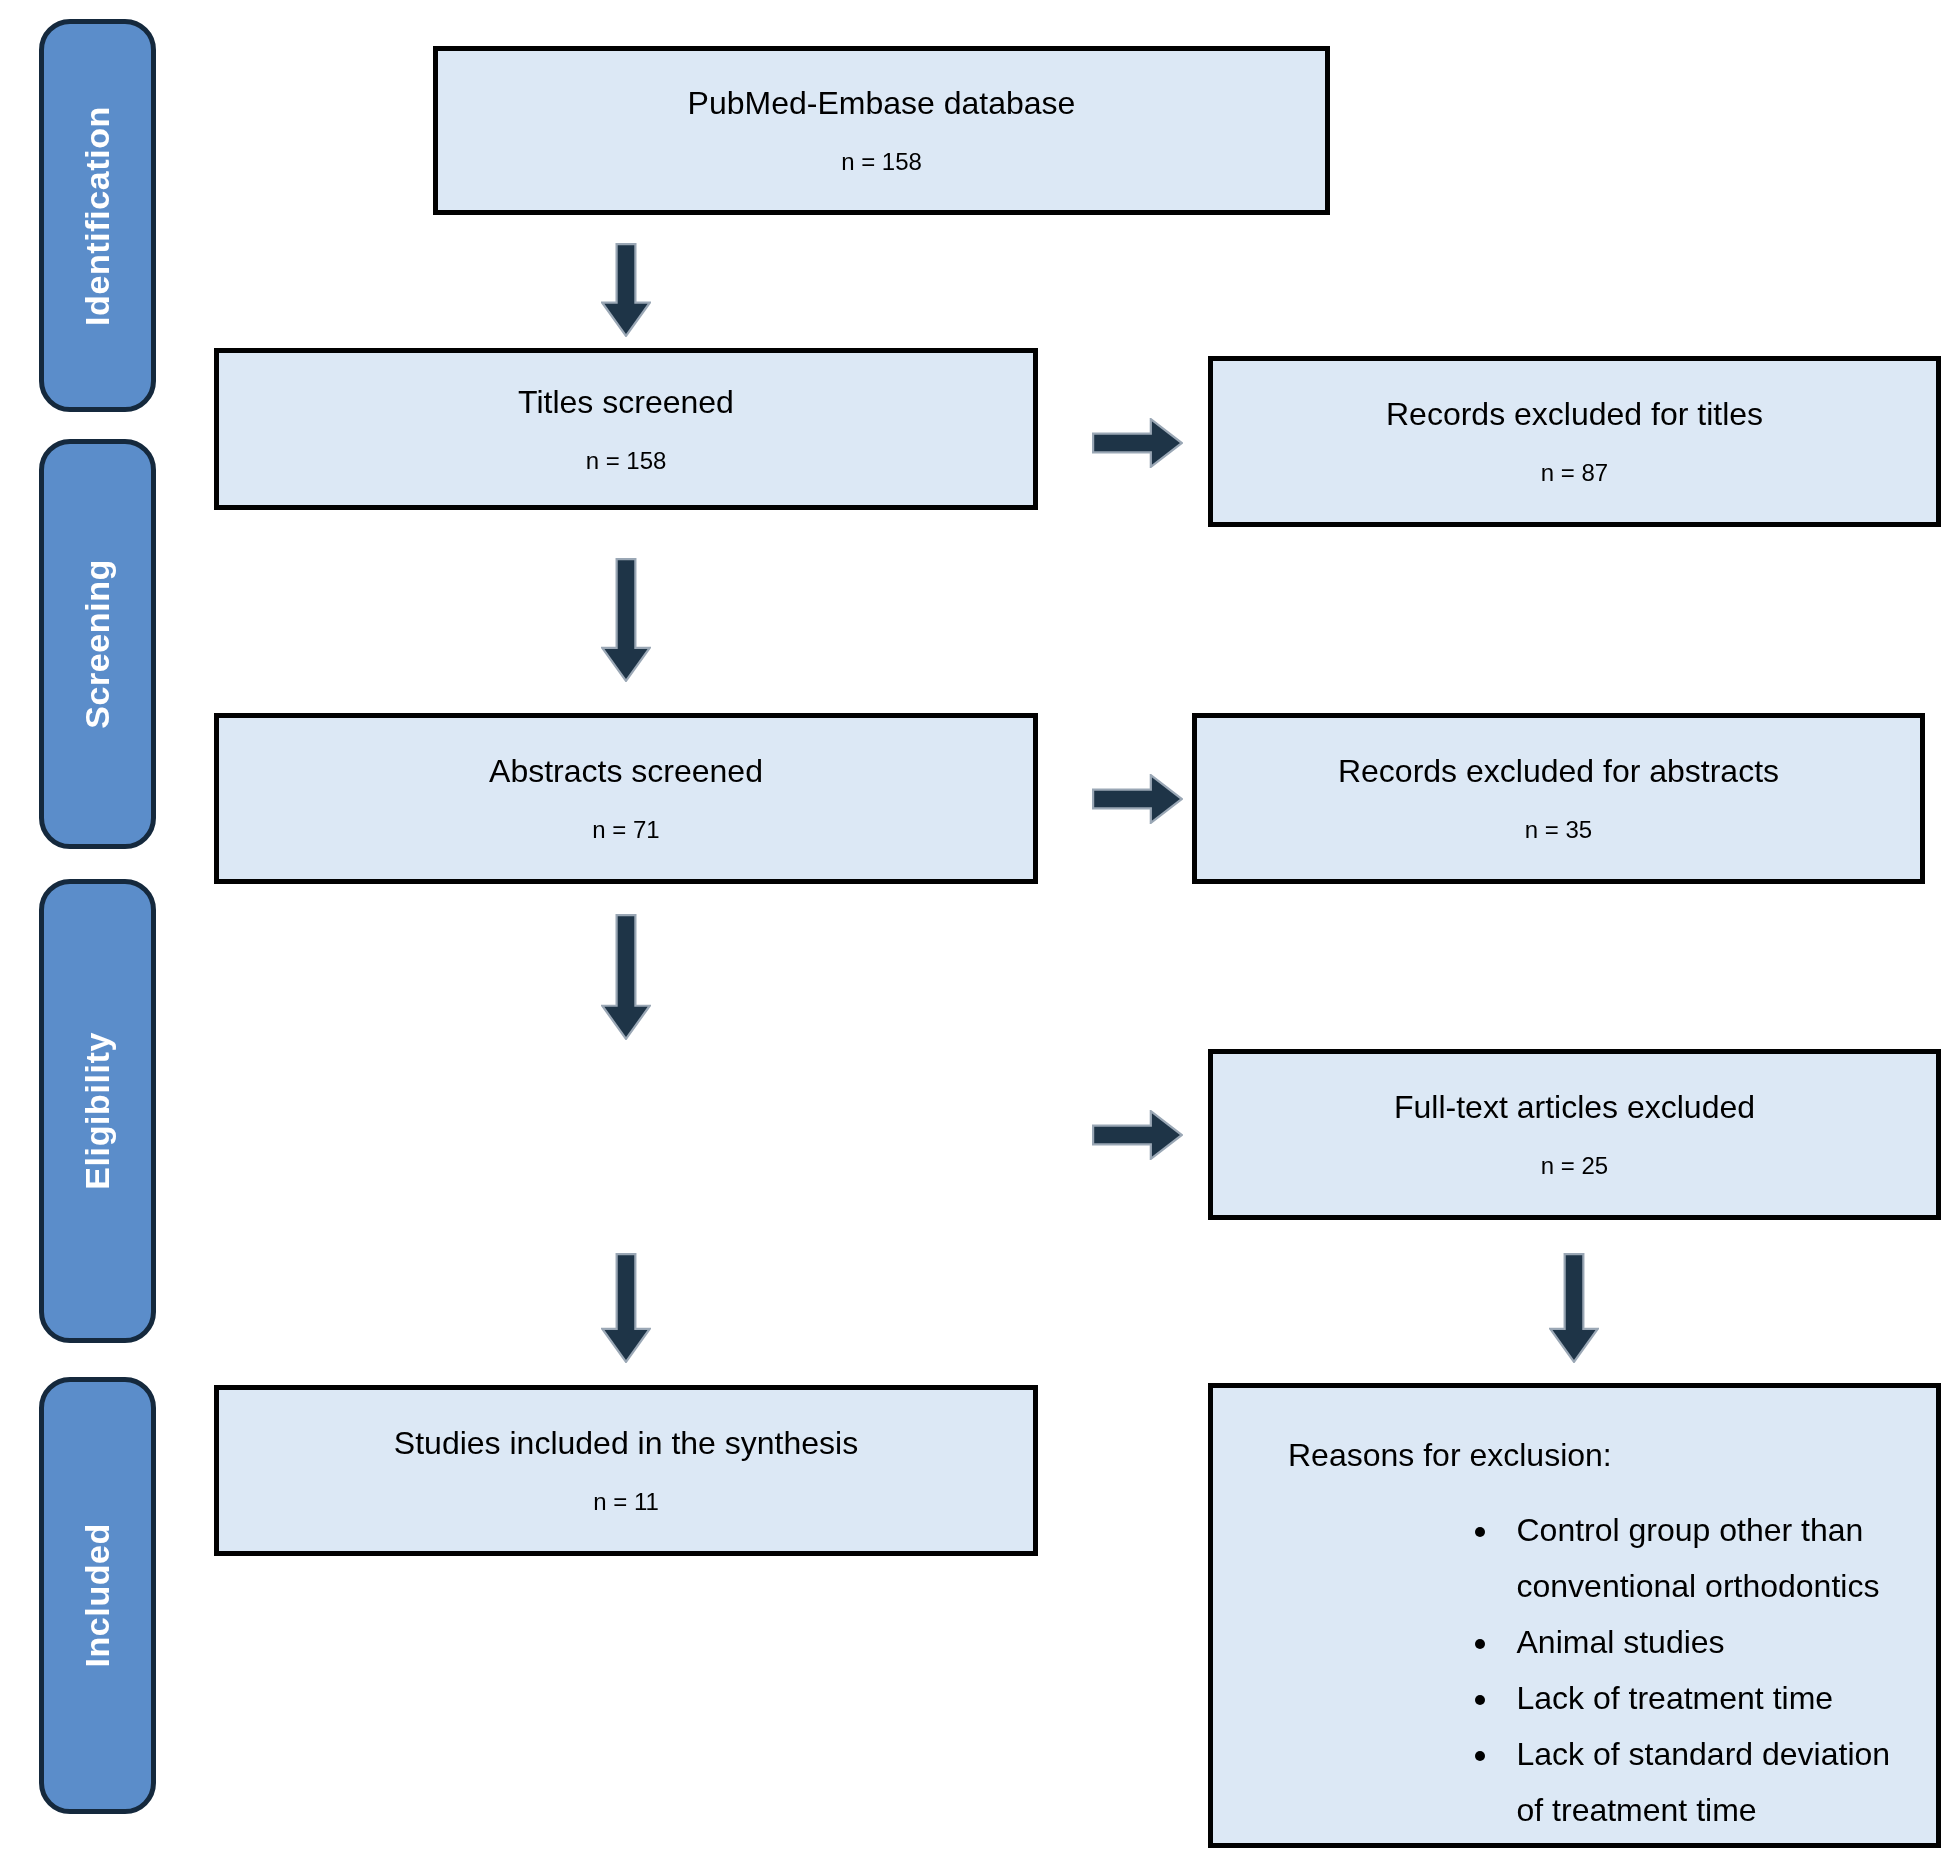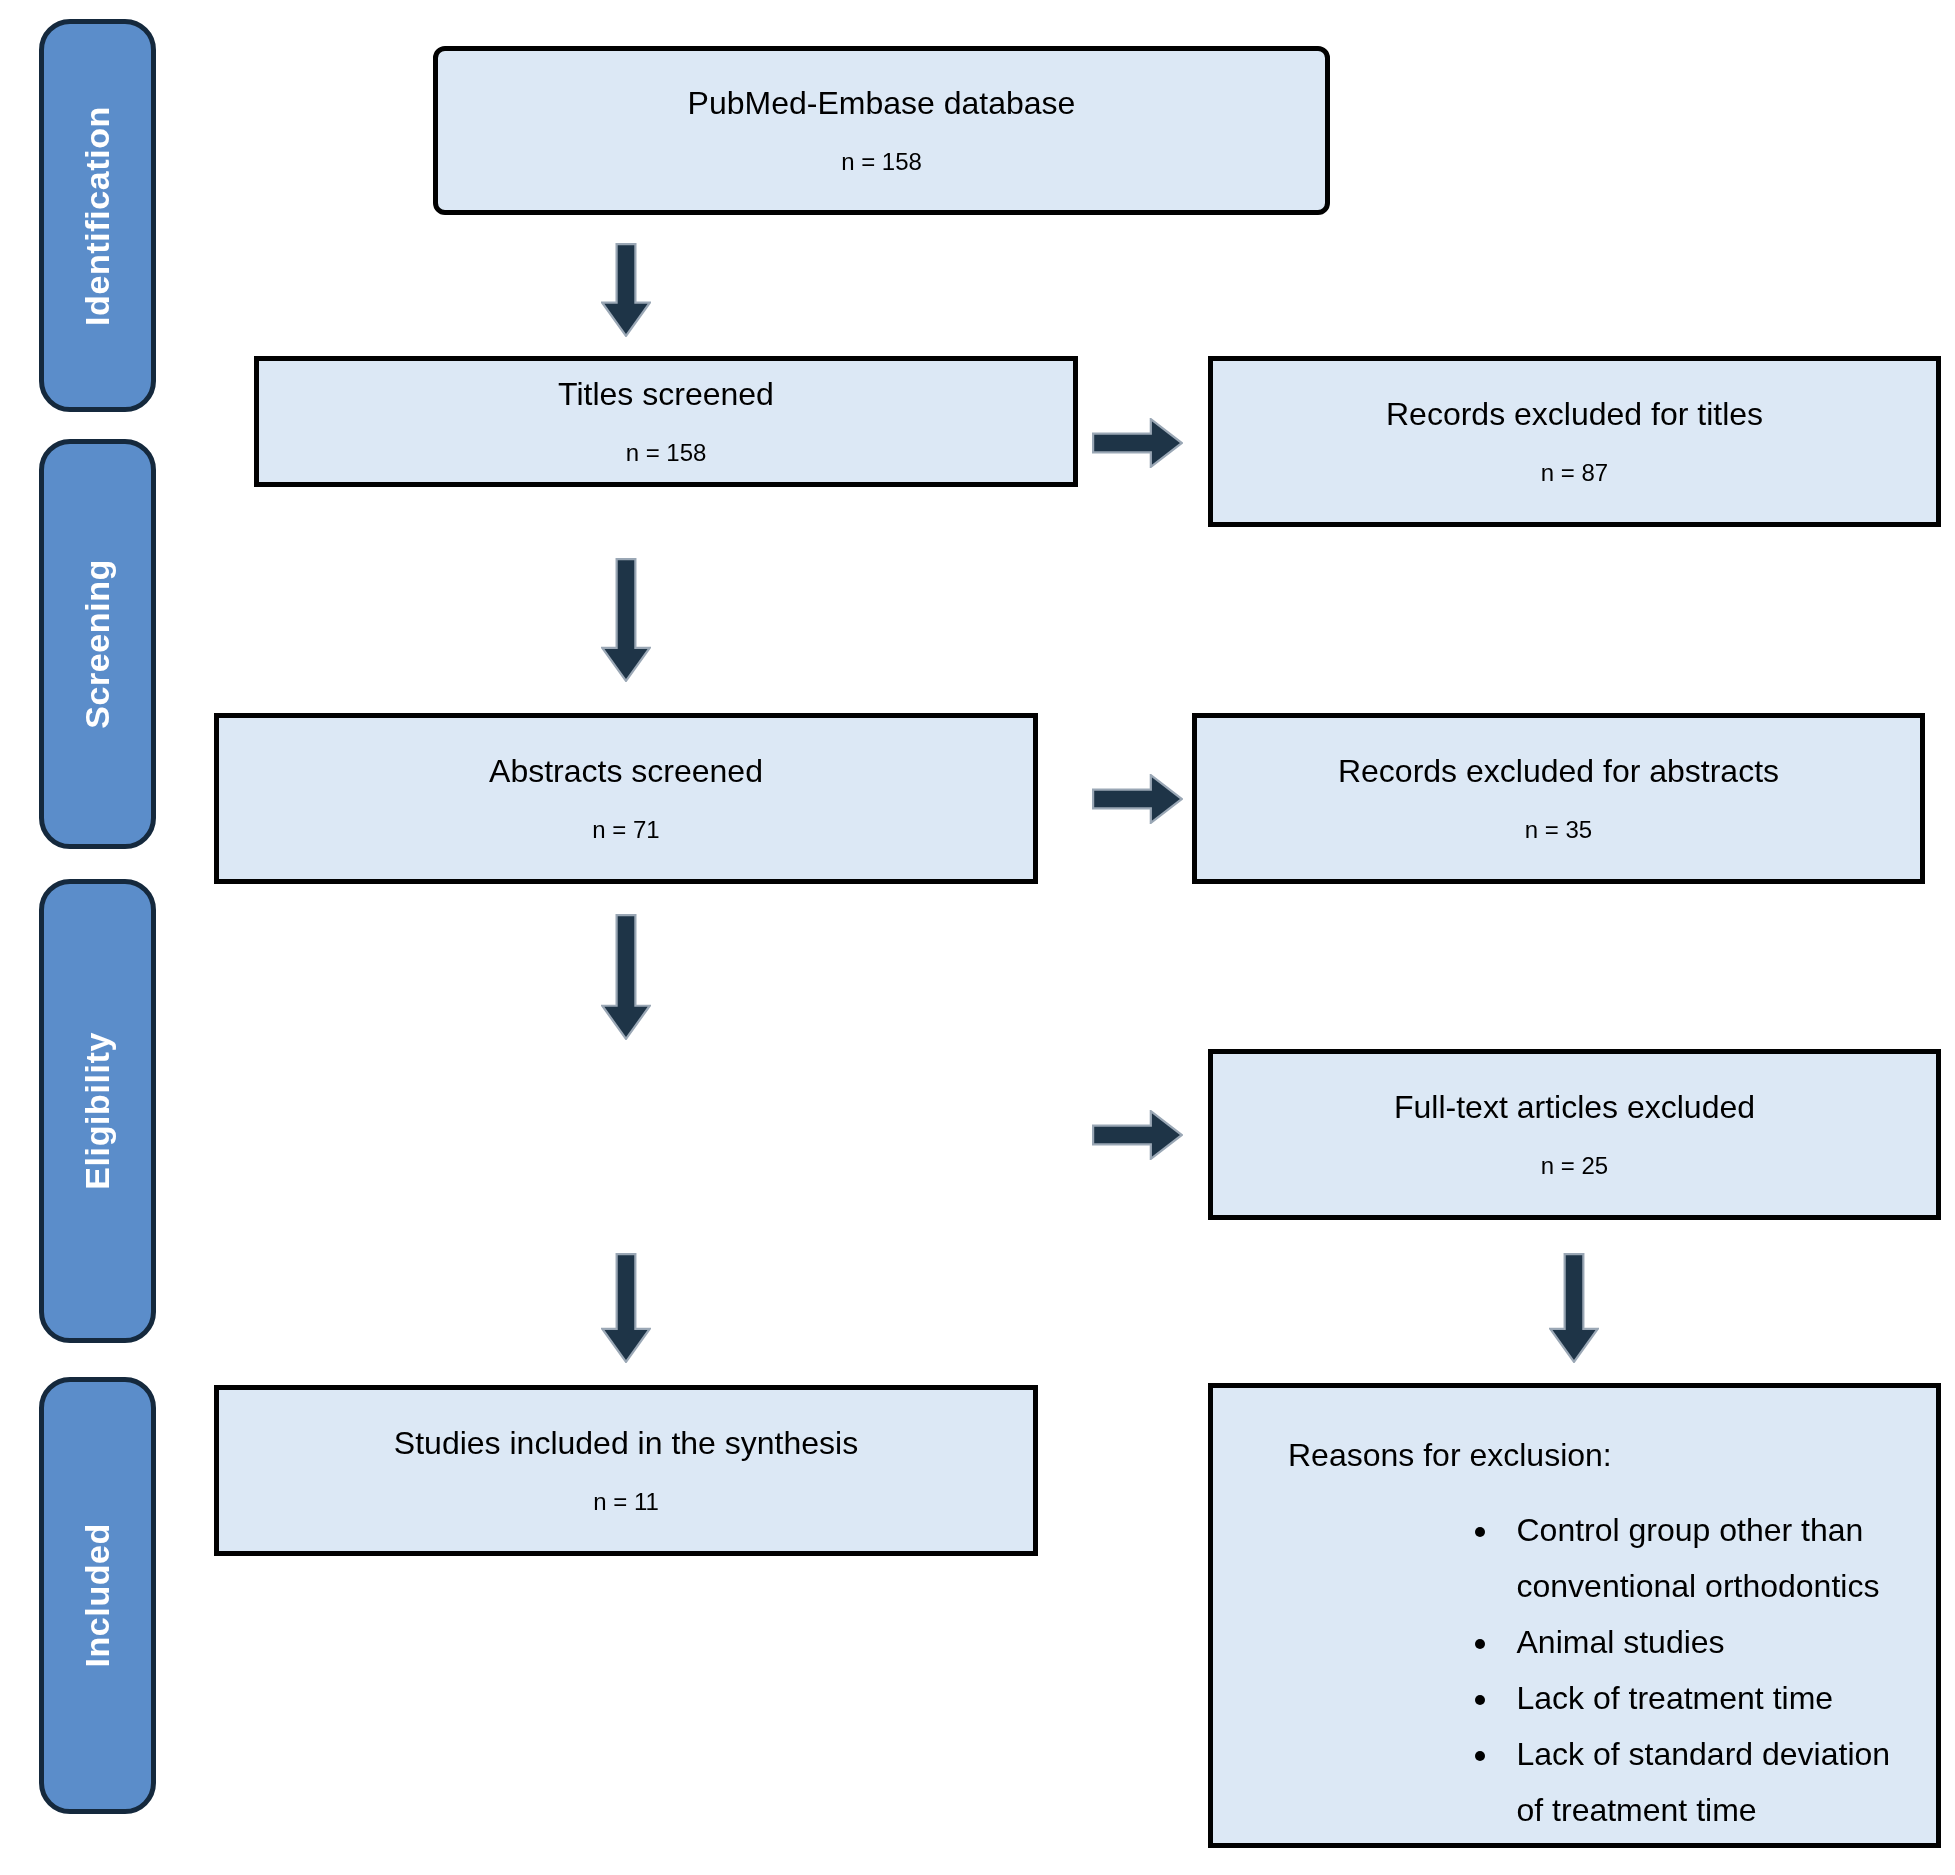--- a/index.html
+++ b/index.html
@@ -39,26 +39,26 @@
   <div class="stage" style="top:439px;height:410px;">
     <span>Screening</span>
   </div>
   <div class="stage" style="top:879px;height:464px;">
     <span>Eligibility</span>
   </div>
   <div class="stage" style="top:1377px;height:437px;">
     <span>Included</span>
   </div>
 
-  <div class="fbox" style="left:433px;top:46px;width:897px;height:169px;border-radius:12px;">
+  <div class="fbox" style="left:433px;top:46px;width:897px;height:169px;">
     <div>PubMed-Embase database</div>
     <div class="cnt">n = 158</div>
   </div>
 
-  <div class="fbox" style="left:214px;top:356px;width:824px;height:131px;margin-left:40px;">
+  <div class="fbox" style="left:214px;top:348px;width:824px;height:162px;">
     <div>Titles screened</div>
     <div class="cnt">n = 158</div>
   </div>
 
   <div class="fbox" style="left:1208px;top:356px;width:733px;height:171px;">
     <div>Records excluded for titles</div>
     <div class="cnt">n = 87</div>
   </div>
 
   <div class="fbox" style="left:214px;top:713px;width:824px;height:171px;">

